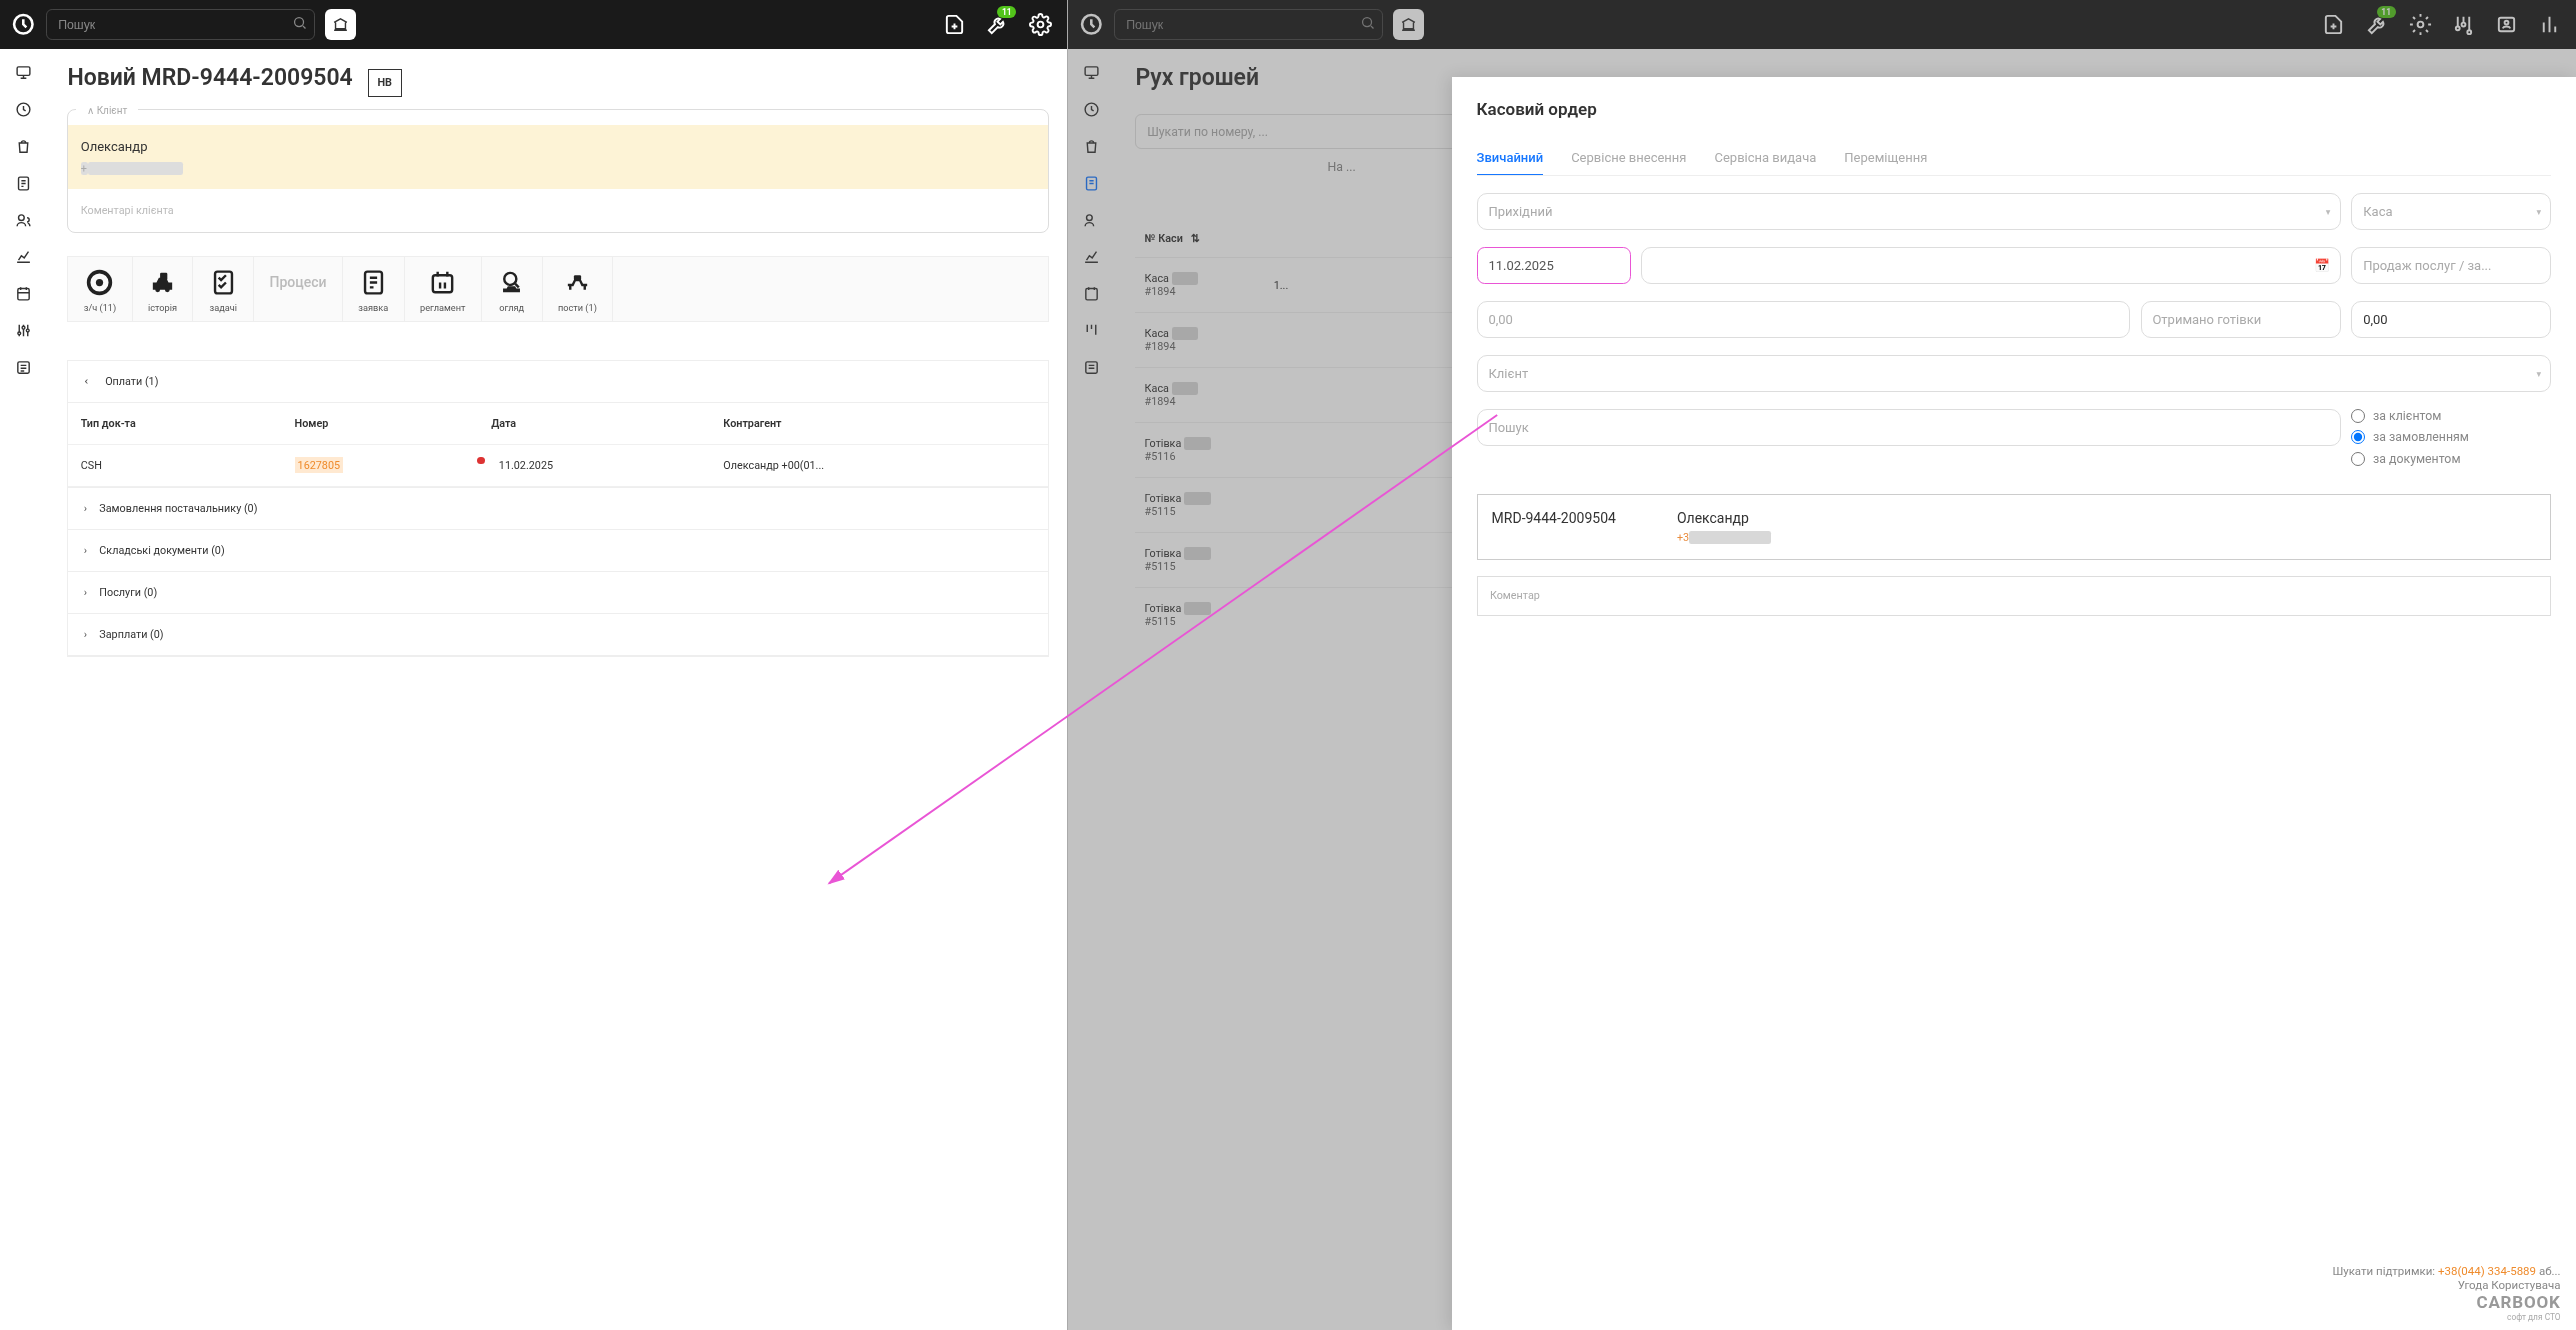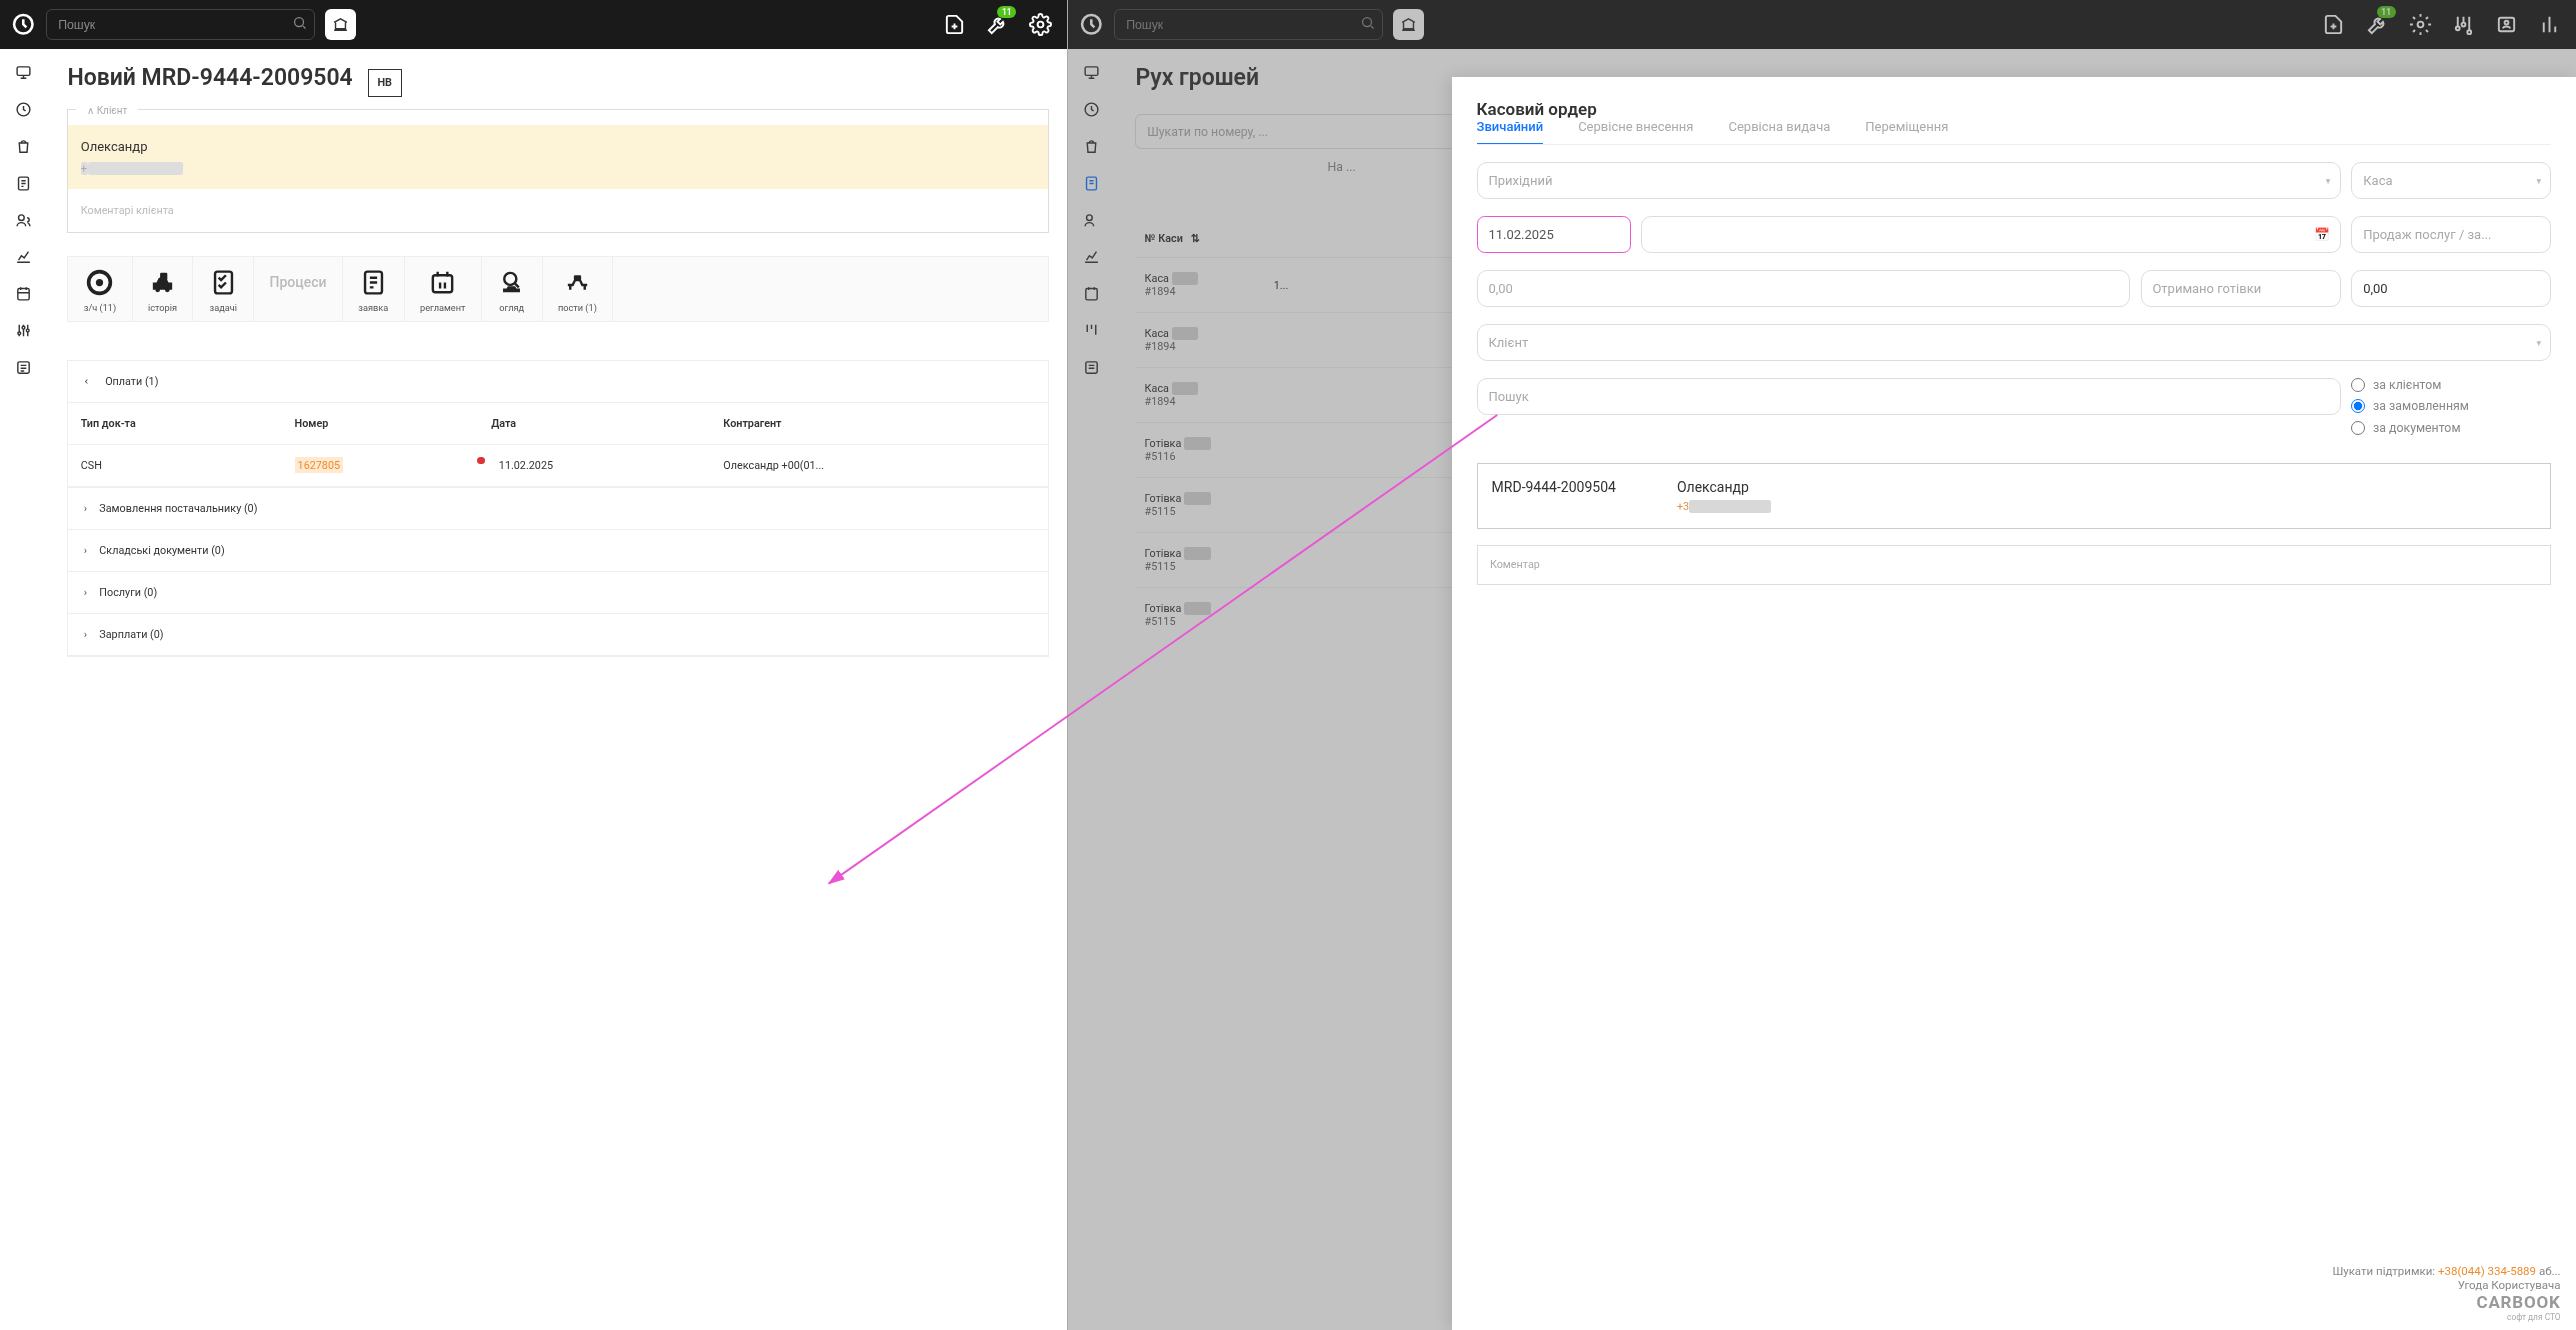--- a/index.html
+++ b/index.html
@@ -23,21 +23,21 @@
 
 .sidebar { position: absolute; left: 0; top: 49px; bottom: 0; width: 49px; background: #fff; display: flex; flex-direction: column; padding-top: 15.4px; gap: 18.4px; align-items: center; }
 .sidebar .sicon { width: 18.4px; height: 18.4px; color: #333; }
 
 .main { position: absolute; left: 49px; top: 49px; right: 0; bottom: 0; padding: 15.4px 18.4px; overflow: auto; }
 
 .page-title { font-size: 23px; font-weight: 600; display: inline-block; }
 .nb-badge { display: inline-flex; align-items: center; justify-content: center; width: 34px; height: 28px; border: 1.5px solid #333; font-weight: bold; margin-left: 12.3px; vertical-align: middle; }
 .created { color: #888; font-size: 11.5px; margin-top: 3.1px; }
 
-.client-box { margin-top: 12.3px; border: 0.8px solid #ddd; border-radius: 0; padding: 0; }
+.client-box { margin-top: 12.3px; border: 0.8px solid #ddd; border-radius: 8px; padding: 0; }
 .client-label { padding: 3.1px 10.8px 0; color: #aaa; font-size: 10px; position: relative; top: -7.7px; background: #fff; margin-left: 7.7px; display: inline-block; }
 .client-hdr { background: #fdf3d6; padding: 14px 12.3px; }
 .client-name { font-size: 13px; }
 .client-phone { margin-top: 7.7px; color: #aaa; letter-spacing: 0.8px; }
 .client-phone span { background: #ddd; border-radius: 2.3px; }
 .comments { padding: 15.4px 12.3px; color: #bbb; }
 
 .toolstrip { display: flex; border: 0.8px solid #eee; margin-top: 23px; background: #fafafa; }
 .tool { flex: 0 0 auto; padding: 7.7px 15.4px; text-align: center; border-right: 0.8px solid #eee; }
 .tool .ticon { height: 34px; display: flex; align-items: center; justify-content: center; }
@@ -62,21 +62,21 @@
 .right-title { font-size: 23px; font-weight: 600; color: #333; }
 .filterbox { margin-top: 23px; border: 0.8px solid #e0e0e0; border-radius: 6.1px; padding: 9.2px 10.8px; color: #aaa; font-size: 12.3px; width: 653px; }
 .filtertabs { margin-top: 10.8px; color: #888; font-size: 12.3px; padding-left: 192px; }
 .data-table { margin-top: 46px; }
 .data-table .hd { font-weight: 600; padding: 12.3px 9.2px; color: #333; }
 .data-table .cell { padding: 14px 9.2px; border-top: 0.8px solid #f0f0f0; display: flex; align-items: center; gap: 6.1px; }
 .blur { background: #d8d8d8; border-radius: 2.3px; color: transparent; }
 
 .modal { position: absolute; top: 77px; left: 384px; right: 0; bottom: 0; background: #fff; box-shadow: -3.1px 0 15.4px rgba(0,0,0,0.12); padding: 21.5px 24.6px; }
 .modal-title { font-size: 17px; font-weight: 600; }
-.tabs { display: flex; gap: 35px; border-bottom: 0.8px solid #eee; }
+.tabs { display: flex; gap: 28px; margin-top: 31px; border-bottom: 0.8px solid #eee; }
 .tab { padding-bottom: 9.2px; color: #aaa; font-size: 13px; }
 .tab.active { color: #1677ff; border-bottom: 1.5px solid #1677ff; font-weight: 500; }
 
 .form-row { display: flex; gap: 10.8px; margin-top: 17px; }
 .inp, .sel { height: 37px; border: 0.8px solid #ddd; border-radius: 10px; padding: 0 10.8px; font-size: 13px; color: #aaa; background: #fff; display: flex; align-items: center; position: relative; }
 .sel .dd { position: absolute; right: 9.2px; color: #bbb; font-size: 9.2px; }
 .field-date { border: 1.5px solid #e955d5; border-radius: 7.7px; }
 .cal-icon { position: absolute; right: 9.2px; color: #bbb; }
 .rad { display: flex; align-items: center; gap: 7.7px; color: #888; font-size: 12.3px; margin-bottom: 7.7px; }
 .rad input { width: 14px; height: 14px; }

